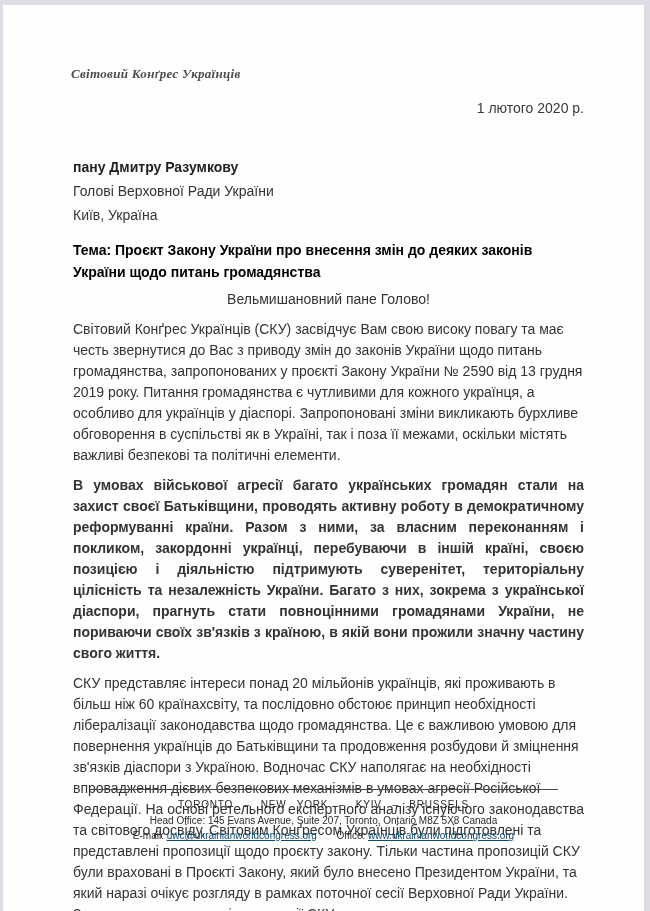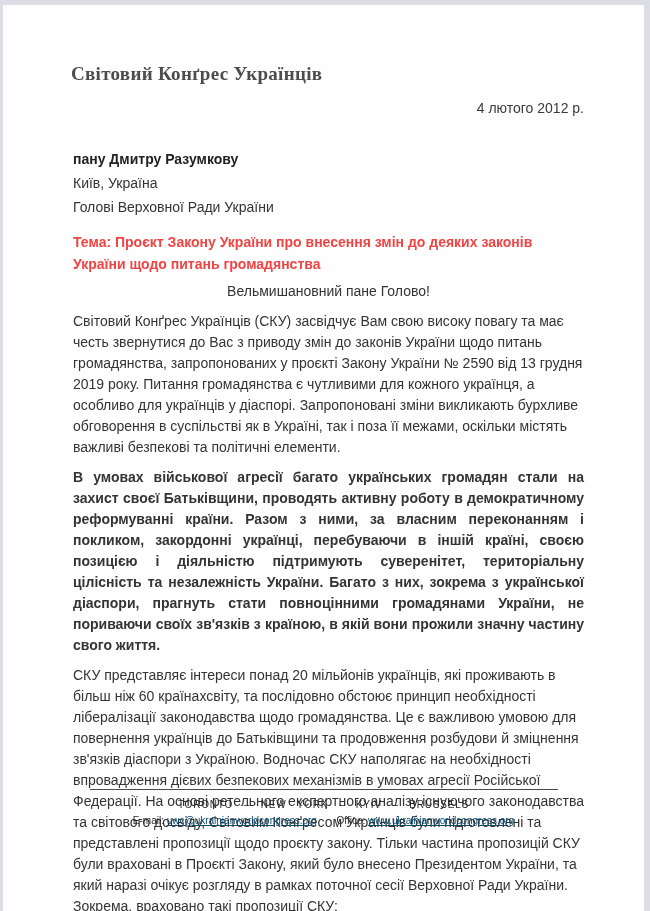--- a/index.html
+++ b/index.html
@@ -26,38 +26,39 @@
   }
   
   .letterhead {
     display: flex;
     align-items: center;
     justify-content: space-between;
     margin: 0 -6px 0 -2px;
   }
   .org-name {
     font-family: "Liberation Serif", serif;
+    font-style: italic;
     font-weight: bold;
-    font-size: 19px;
+    font-size: 13px;
     color: #4c4c4c;
     letter-spacing: 0.3px;
     white-space: nowrap;
   }
   .logo { flex: 0 0 auto; margin: 0 4px; }
   .date-row {
     text-align: right;
     margin-top: 14px;
     color: #3a3a3a;
   }
-  .recipient { margin-top: 28px; line-height: 24px; }
+  .recipient { margin-top: 36px; line-height: 24px; }
   .recipient .name { font-weight: bold; color: #222; }
   .subject {
     margin-top: 12px;
     font-weight: bold;
-    color: #ef4444;
+    color: #000000;
     line-height: 22px;
   }
   .salutation {
     margin-top: 6px;
     text-align: center;
   }
   .para { margin: 9px 0 0 0; }
   .para.justified { text-align: justify; font-weight: bold; }
   
   .footer {
@@ -88,39 +89,40 @@
 </head>
 <body>
 
 <div class="page">
   <div class="letter">
 
     <div class="letterhead">
       <span class="org-name">Світовий Конґрес Українців</span>
     </div>
 
-    <div class="date-row">4 лютого 2012 р.</div>
+    <div class="date-row">1 лютого 2020 р.</div>
 
     <div class="recipient">
       <div class="name">пану Дмитру Разумкову</div>
+      <div>Голові Верховної Ради України</div>
       <div>Київ, Україна</div>
-      <div>Голові Верховної Ради України</div>
     </div>
 
     <div class="subject">Тема: Проєкт Закону України про внесення змін до деяких законів України щодо питань громадянства</div>
 
     <div class="salutation">Вельмишановний пане Голово!</div>
 
     <p class="para">Світовий Конґрес Українців (СКУ) засвідчує Вам свою високу повагу та має честь звернутися до Вас з приводу змін до законів України щодо питань громадянства, запропонованих у проєкті Закону України № 2590 від 13 грудня 2019 року. Питання громадянства є чутливими для кожного українця, а особливо для українців у діаспорі. Запропоновані зміни викликають бурхливе обговорення в суспільстві як в Україні, так і поза її межами, оскільки містять важливі безпекові та політичні елементи.</p>
     <p class="para justified">В умовах військової агресії багато українських громадян стали на захист своєї Батьківщини, проводять активну роботу в демократичному реформуванні країни. Разом з ними, за власним переконанням і покликом, закордонні українці, перебуваючи в іншій країні, своєю позицією і діяльністю підтримують суверенітет, територіальну цілісність та незалежність України. Багато з них, зокрема з української діаспори, прагнуть стати повноцінними громадянами України, не пориваючи своїх зв'язків з країною, в якій вони прожили значну частину свого життя.</p>
     <p class="para">СКУ представляє інтереси понад 20 мільйонів українців, які проживають в більш ніж 60 країнахсвіту, та послідовно обстоює принцип необхідності лібералізації законодавства щодо громадянства. Це є важливою умовою для повернення українців до Батьківщини та продовження розбудови й зміцнення зв'язків діаспори з Україною. Водночас СКУ наполягає на необхідності впровадження дієвих безпекових механізмів в умовах агресії Російської Федерації. На основі ретельного експертного аналізу існуючого законодавства та світового досвіду, Світовим Конґресом Українців були підготовлені та представлені пропозиції щодо проєкту закону. Тільки частина пропозицій СКУ були враховані в Проєкті Закону, який було внесено Президентом України, та який наразі очікує розгляду в рамках поточної сесії Верховної Ради України. Зокрема, враховано такі пропозиції СКУ:</p>
 
     <div class="footer">
       <hr class="footer-rule">
       <div class="footer-cities">TORONTO – NEW YORK – KYIV – BRUSSELS</div>
+      <div>Head Office: 145 Evans Avenue, Suite 207, Toronto, Ontario M8Z 5X8 Canada</div>
       <div>
         <span>E-mail:</span>
         <a href="#">uwc@ukrainianworldcongress.org</a>
         <span class="sep"></span>
         <span>Office:</span>
         <a href="#">www.ukrainianworldcongress.org</a>
       </div>
     </div>
 
   </div>

